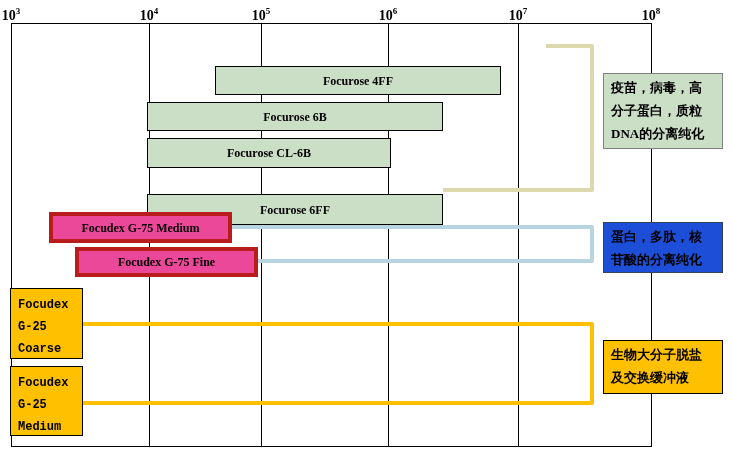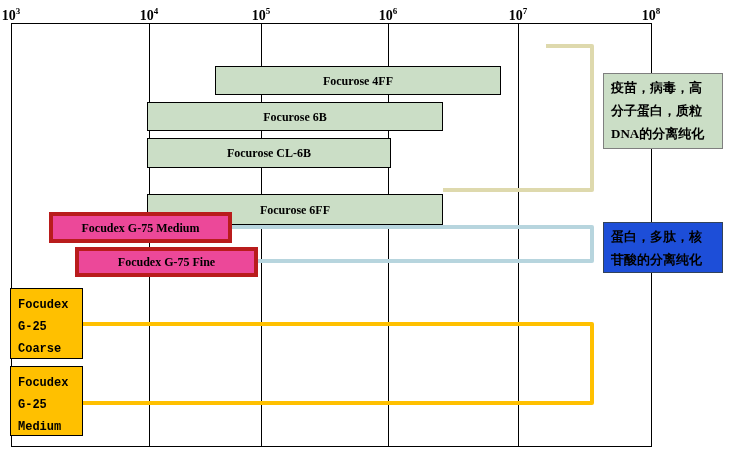--- a/index.html
+++ b/index.html
@@ -54,20 +54,22 @@
   <svg id="brackets">
       <path d="M546 46 H592 V190 H443" fill="none" stroke="#ded9ad" stroke-width="4" stroke-linejoin="round"></path>
       <path d="M232 227 H592 V261 H232" fill="none" stroke="#b7d5de" stroke-width="4" stroke-linejoin="round"></path>
       <path d="M83 324 H592 V403 H83" fill="none" stroke="#ffc000" stroke-width="4" stroke-linejoin="round"></path>
     </svg>
   <div class="ann" id="ann-green">疫苗，病毒，高
 分子蛋白，质粒
 DNA的分离纯化</div>
   <div class="ann" id="ann-blue">蛋白，多肽，核
 苷酸的分离纯化</div>
+  <div class="ann" id="ann-gold">生物大分子脱盐
+及交换缓冲液</div>
 <div class="tick" style="left: 11px;">10<sup>3</sup></div>
     <div class="tick" style="left: 149px;">10<sup>4</sup></div>
     <div class="tick" style="left: 261px;">10<sup>5</sup></div>
     <div class="tick" style="left: 388px;">10<sup>6</sup></div>
     <div class="tick" style="left: 518px;">10<sup>7</sup></div>
     <div class="tick" style="left: 651px;">10<sup>8</sup></div>
     <div class="bar green" style="left: 215px; top: 66px; width: 286px; height: 29px;">Focurose 4FF</div>
     <div class="bar green" style="left: 147px; top: 102px; width: 296px; height: 29px;">Focurose 6B</div>
     <div class="bar green" style="left: 147px; top: 138px; width: 244px; height: 30px;">Focurose CL-6B</div>
     <div class="bar green" style="left: 147px; top: 177px; width: 296px; height: 31px; margin-top: 17px;">Focurose 6FF</div>

